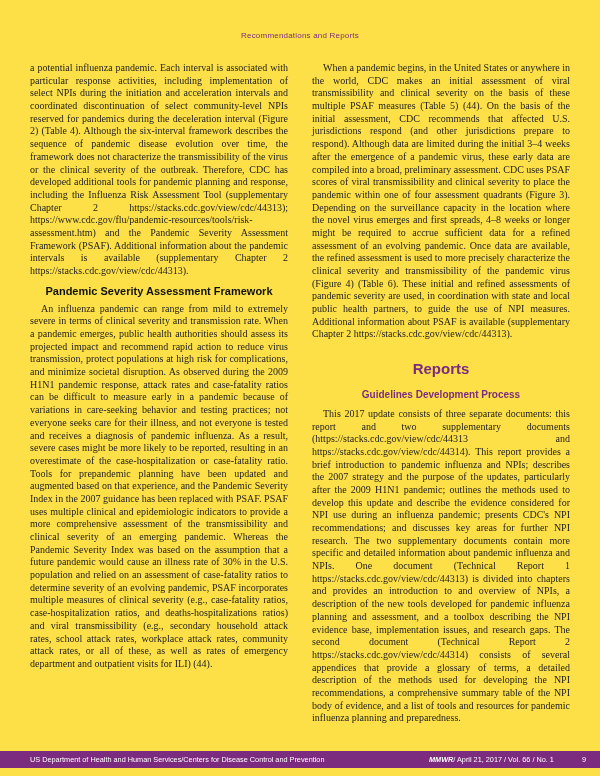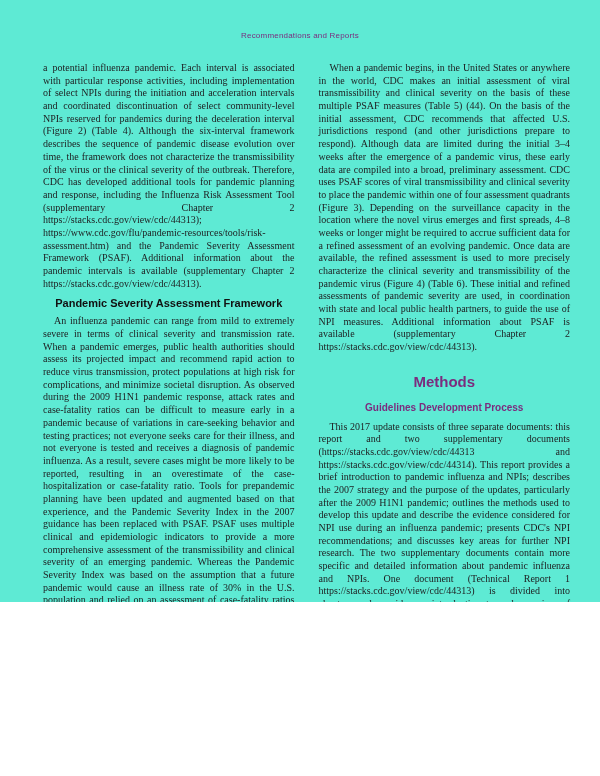--- a/index.html
+++ b/index.html
@@ -1,22 +1,22 @@
 <!DOCTYPE html>
 <html style="--accent: #7b2c7e;"><head>
 <meta charset="utf-8">
 <style>
   :root { --accent: #7b2c7e; }
   * { box-sizing: border-box; }
   html, body { margin: 0; padding: 0; background: #ffffff; }
   .page {
     position: relative;
     width: 600px;
-    height: 602px;
-    background: #5eead4;
+    height: 776px;
+    background: #fde047;
     overflow: hidden;
     font-family: "Liberation Serif", serif;
     color: #1d1d1f;
   }
   .running-head {
     position: absolute;
     top: 31px;
     left: 0;
     right: 0;
     text-align: center;
@@ -25,21 +25,20 @@
     letter-spacing: 0.2px;
     color: var(--accent);
   }
   .columns {
     position: absolute;
     top: 62px;
     left: 30px;
     right: 30px;
     display: flex;
     gap: 24px;
-    margin-left: 13px;
   }
   .col {
     flex: 1;
     font-size: 10px;
     line-height: 1.27;
     text-align: justify;
   }
   .col p {
     margin: 0;
     text-indent: 11px;
@@ -105,21 +104,29 @@
   <div class="columns">
 
     <div class="col">
       <p class="no-indent">a potential influenza pandemic. Each interval is associated with particular response activities, including implementation of select NPIs during the initiation and acceleration intervals and coordinated discontinuation of select community-level NPIs reserved for pandemics during the deceleration interval (Figure 2) (Table 4). Although the six-interval framework describes the sequence of pandemic disease evolution over time, the framework does not characterize the transmissibility of the virus or the clinical severity of the outbreak. Therefore, CDC has developed additional tools for pandemic planning and response, including the Influenza Risk Assessment Tool (supplementary Chapter 2 https://stacks.cdc.gov/view/cdc/44313); https://www.cdc.gov/flu/pandemic-resources/tools/risk-assessment.htm) and the Pandemic Severity Assessment Framework (PSAF). Additional information about the pandemic intervals is available (supplementary Chapter 2 https://stacks.cdc.gov/view/cdc/44313).</p>
       <h3 class="section-heading">Pandemic Severity Assessment Framework</h3>
       <p>An influenza pandemic can range from mild to extremely severe in terms of clinical severity and transmission rate. When a pandemic emerges, public health authorities should assess its projected impact and recommend rapid action to reduce virus transmission, protect populations at high risk for complications, and minimize societal disruption. As observed during the 2009 H1N1 pandemic response, attack rates and case-fatality ratios can be difficult to measure early in a pandemic because of variations in care-seeking behavior and testing practices; not everyone seeks care for their illness, and not everyone is tested and receives a diagnosis of pandemic influenza. As a result, severe cases might be more likely to be reported, resulting in an overestimate of the case-hospitalization or case-fatality ratio. Tools for prepandemic planning have been updated and augmented based on that experience, and the Pandemic Severity Index in the 2007 guidance has been replaced with PSAF. PSAF uses multiple clinical and epidemiologic indicators to provide a more comprehensive assessment of the transmissibility and clinical severity of an emerging pandemic. Whereas the Pandemic Severity Index was based on the assumption that a future pandemic would cause an illness rate of 30% in the U.S. population and relied on an assessment of case-fatality ratios to determine severity of an evolving pandemic, PSAF incorporates multiple measures of clinical severity (e.g., case-fatality ratios, case-hospitalization ratios, and deaths-hospitalizations ratios) and viral transmissibility (e.g., secondary household attack rates, school attack rates, workplace attack rates, community attack rates, or all of these, as well as rates of emergency department and outpatient visits for ILI) (44).</p>
     </div>
 
     <div class="col">
       <p>When a pandemic begins, in the United States or anywhere in the world, CDC makes an initial assessment of viral transmissibility and clinical severity on the basis of these multiple PSAF measures (Table 5) (44). On the basis of the initial assessment, CDC recommends that affected U.S. jurisdictions respond (and other jurisdictions prepare to respond). Although data are limited during the initial 3–4 weeks after the emergence of a pandemic virus, these early data are compiled into a broad, preliminary assessment. CDC uses PSAF scores of viral transmissibility and clinical severity to place the pandemic within one of four assessment quadrants (Figure 3). Depending on the surveillance capacity in the location where the novel virus emerges and first spreads, 4–8 weeks or longer might be required to accrue sufficient data for a refined assessment of an evolving pandemic. Once data are available, the refined assessment is used to more precisely characterize the clinical severity and transmissibility of the pandemic virus (Figure 4) (Table 6). These initial and refined assessments of pandemic severity are used, in coordination with state and local public health partners, to guide the use of NPI measures. Additional information about PSAF is available (supplementary Chapter 2 https://stacks.cdc.gov/view/cdc/44313).</p>
-      <h2 class="methods-heading">Methods</h2>
+      <h2 class="methods-heading">Reports</h2>
       <h3 class="subheading">Guidelines Development Process</h3>
       <p>This 2017 update consists of three separate documents: this report and two supplementary documents (https://stacks.cdc.gov/view/cdc/44313 and https://stacks.cdc.gov/view/cdc/44314). This report provides a brief introduction to pandemic influenza and NPIs; describes the 2007 strategy and the purpose of the updates, particularly after the 2009 H1N1 pandemic; outlines the methods used to develop this update and describe the evidence considered for NPI use during an influenza pandemic; presents CDC's NPI recommendations; and discusses key areas for further NPI research. The two supplementary documents contain more specific and detailed information about pandemic influenza and NPIs. One document (Technical Report 1 https://stacks.cdc.gov/view/cdc/44313) is divided into chapters and provides an introduction to and overview of NPIs, a description of the new tools developed for pandemic influenza planning and assessment, and a toolbox describing the NPI evidence base, implementation issues, and research gaps. The second document (Technical Report 2 https://stacks.cdc.gov/view/cdc/44314) consists of several appendices that provide a glossary of terms, a detailed description of the methods used for developing the NPI recommendations, a comprehensive summary table of the NPI body of evidence, and a list of tools and resources for pandemic influenza planning and preparedness.</p>
     </div>
 
   </div>
 
+  <div class="footer">
+    <span>US Department of Health and Human Services/Centers for Disease Control and Prevention</span>
+    <span class="footer-right">
+      <span class="journal">MMWR</span>
+      <span> / April 21, 2017 / Vol. 66 / No. 1</span>
+      <span class="page-num">9</span>
+    </span>
+  </div>
 
 </div>
 
 </body></html>

